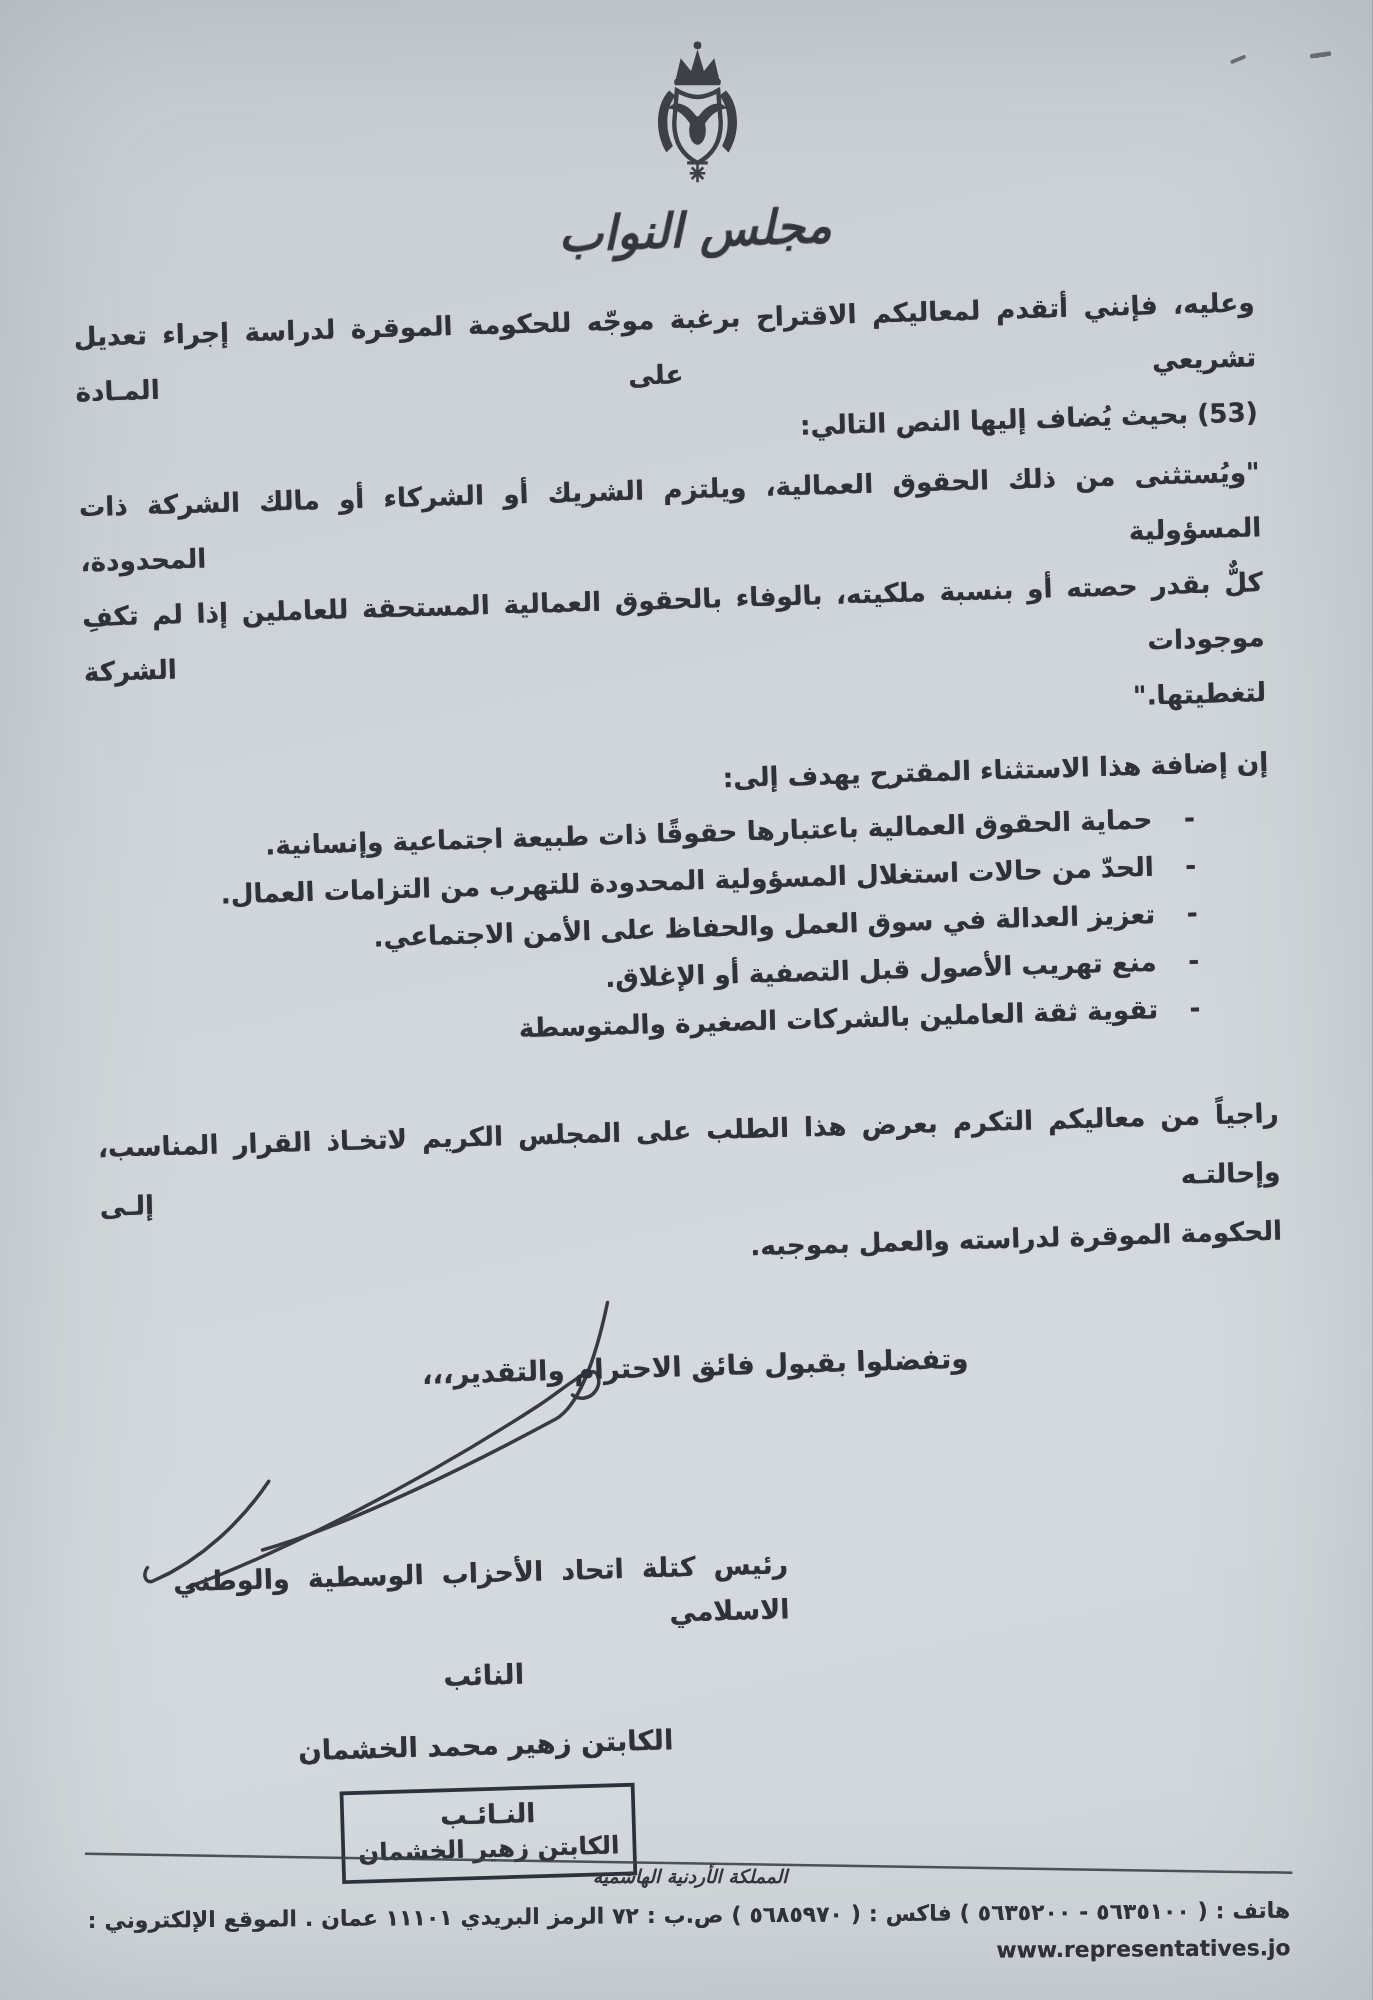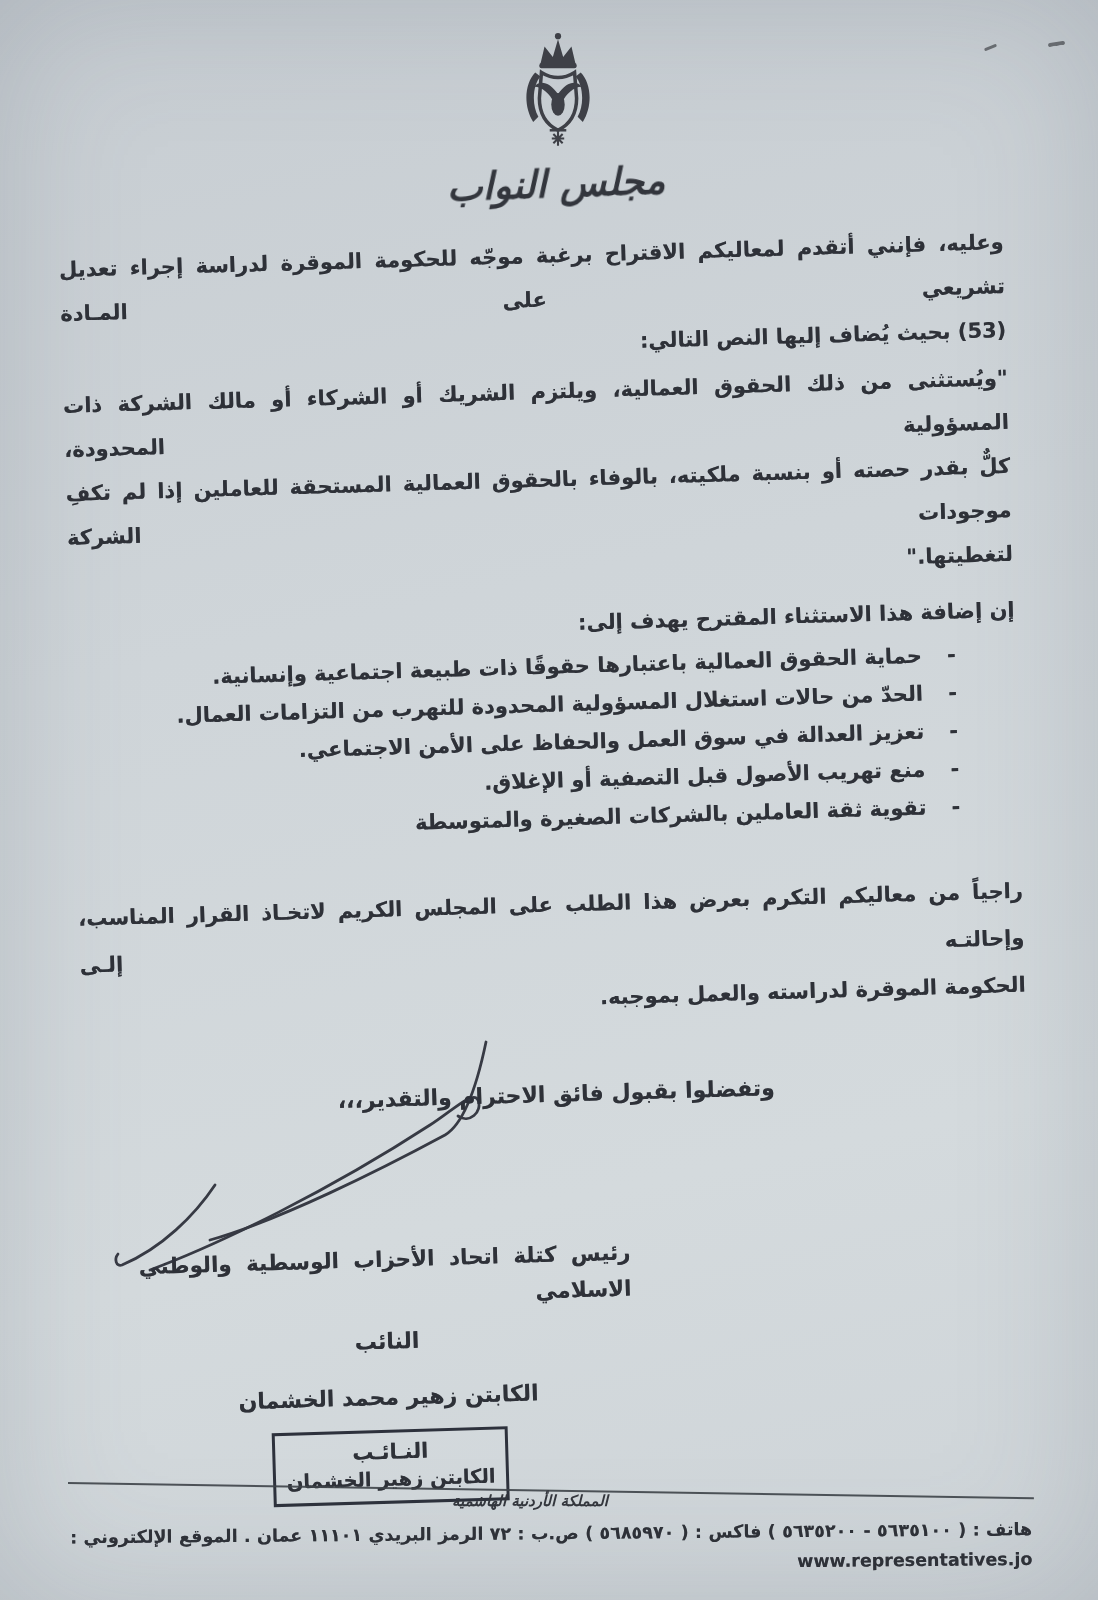--- a/index.html
+++ b/index.html
@@ -73,21 +73,21 @@
   
   .signature-svg{position:absolute;left:100px;top:1028px;pointer-events:none;}
 
   
   .footer-rule{
     position:absolute;left:68px;top:1482px;width:966px;height:2.4px;
     background:#3d4248;transform:rotate(.9deg);transform-origin:0 50%;opacity:.9;
   }
   .kingdom{
     position:absolute;left:430px;top:1492px;width:200px;
-    text-align:center;font-size:15px;font-weight:bold;font-style:italic;
+    font-size:15px;font-weight:bold;font-style:italic;
     letter-spacing:-1px;color:#33363d;filter:blur(.3px);direction:rtl;
   }
   .footer-contact{
     position:absolute;left:70px;top:1514px;width:962px;
     direction:rtl;font-size:17.5px;font-weight:700;line-height:30px;
     text-align:justify;text-align-last:justify;
     color:#2e3138;transform:rotate(-.5deg);transform-origin:100% 0;
     text-shadow:0 0 .5px rgba(46,49,56,.5);
   }
 </style>

